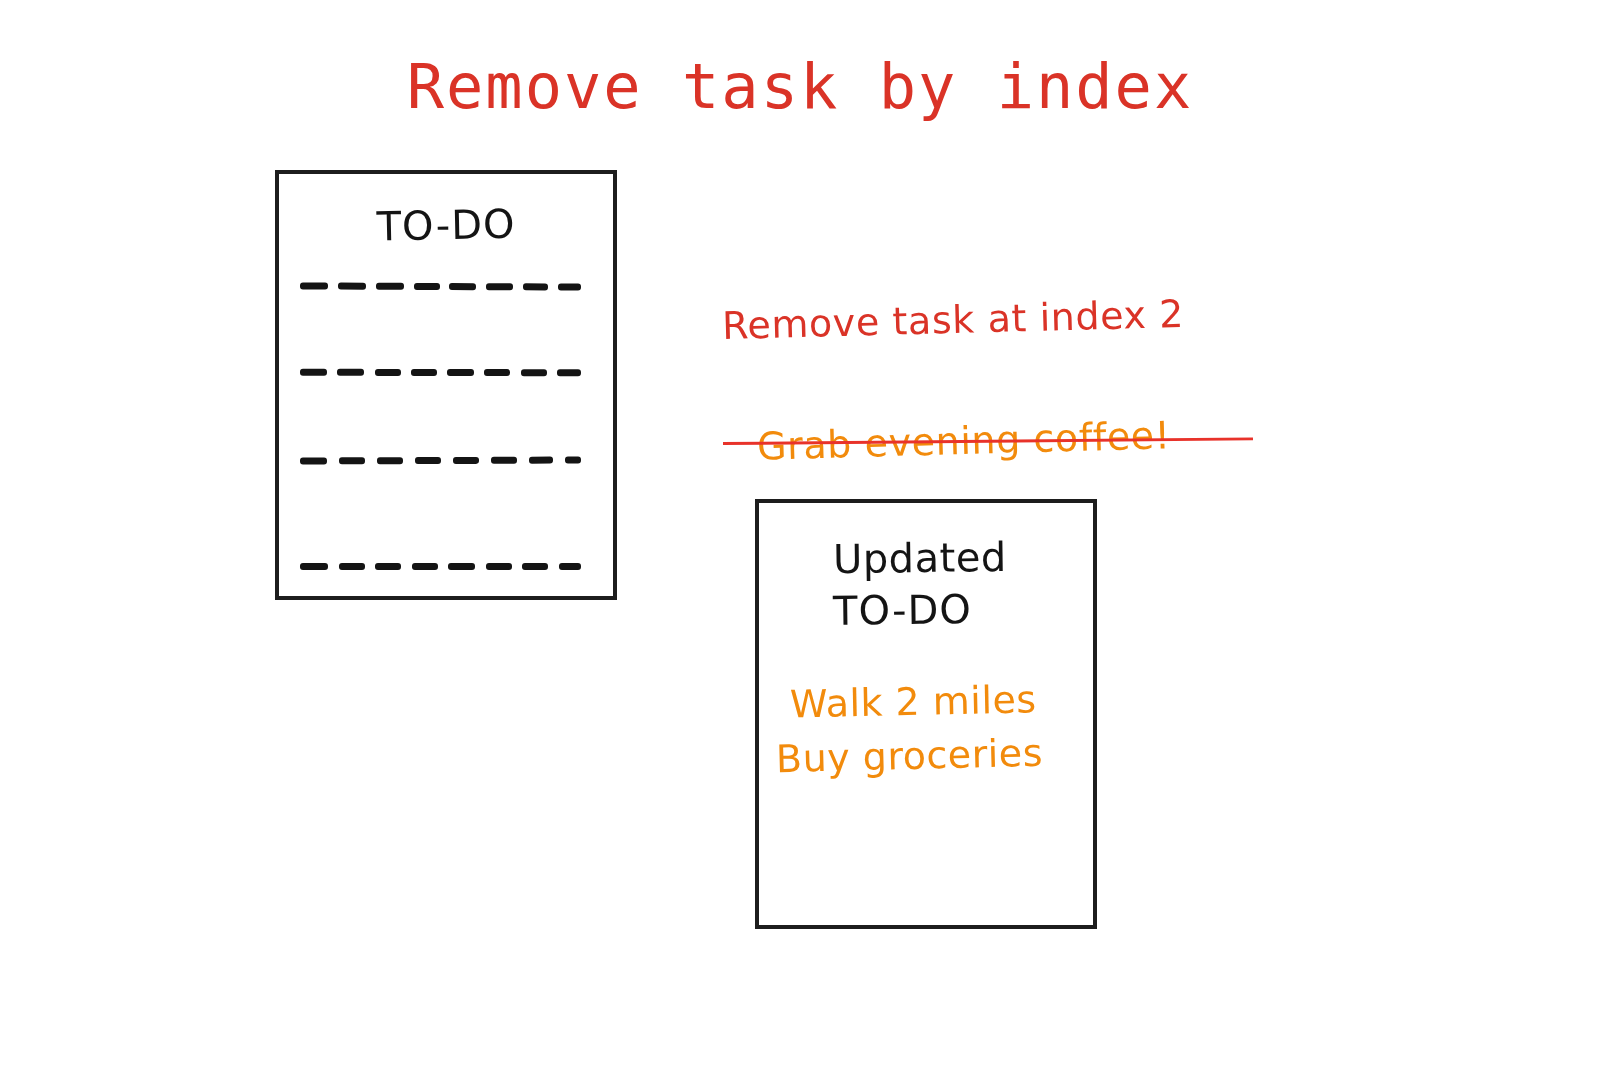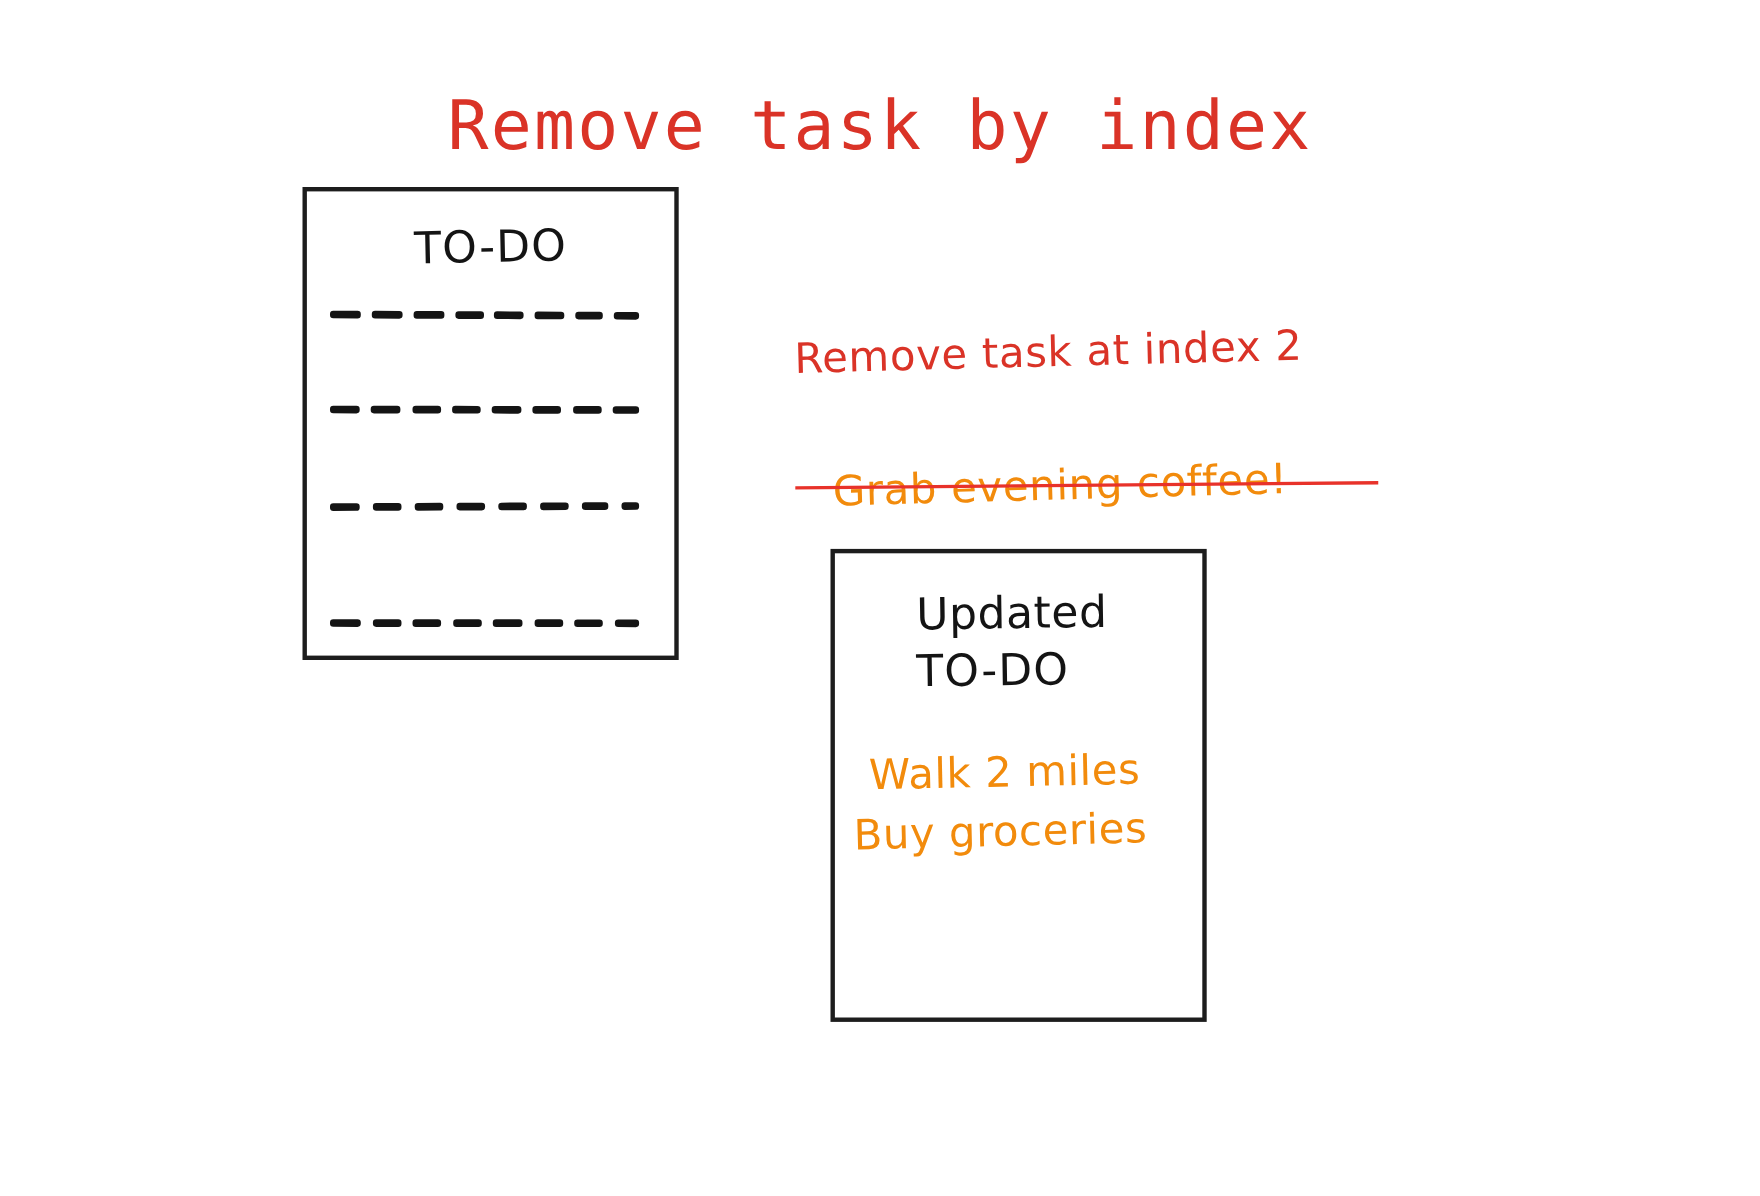--- a/index.html
+++ b/index.html
@@ -24,21 +24,21 @@
     top: 0;
     width: 1600px;
     height: 1087px;
     background: #ffffff;
   }
 
   
   #diagram-title {
     position: absolute;
     left: 0;
-    top: 83px;
+    top: 56px;
     width: 1600px;
     text-align: center;
     color: #DA3327;
     font-family: "DejaVu Sans Mono", "Liberation Mono", monospace;
     font-size: 62px;
     font-weight: 500;
     letter-spacing: 2px;
     white-space: nowrap;
     line-height: 1;
   }

